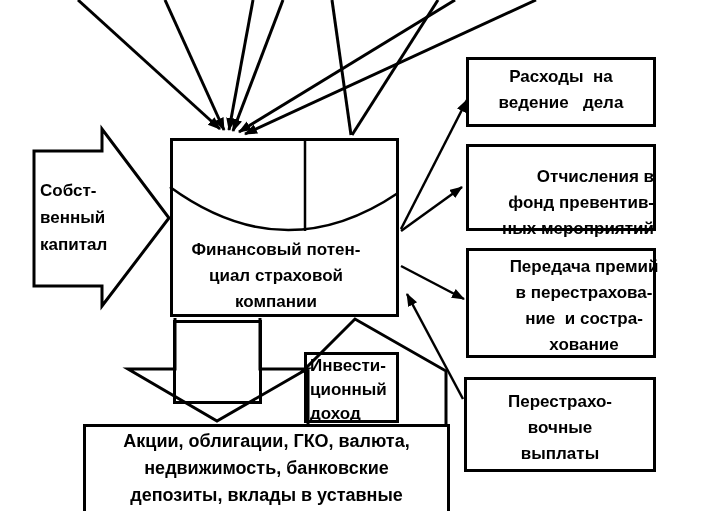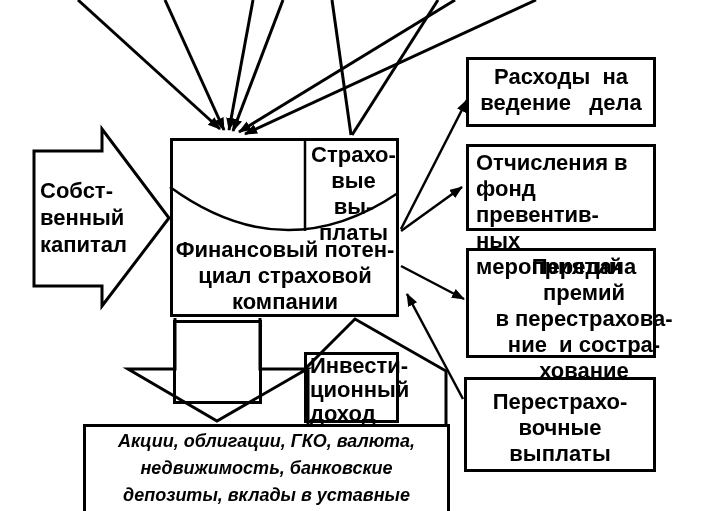--- a/index.html
+++ b/index.html
@@ -6,21 +6,21 @@
   #stage{
     position:relative;width:706px;height:511px;overflow:hidden;
     background:#ffffff;
     font-family:"Liberation Sans","DejaVu Sans",sans-serif;
     color:#000;
   }
   #lines-layer{position:absolute;left:0;top:0;z-index:3;pointer-events:none;}
   .box{position:absolute;border:3px solid #000;box-sizing:border-box;background:transparent;z-index:2;}
   .whitebox{background:#ffffff;}
   .txt{
-    position:absolute;z-index:2;font-weight:bold;font-size:22px;line-height:26px;
+    position:absolute;z-index:2;font-weight:bold;font-size:17px;line-height:26px;
     white-space:pre-wrap;color:#000;
   }
   .center{text-align:center;}
 </style>
 </head>
 <body>
 
 <div id="stage">
 
   <div class="box" style="left:170px;top:138px;width:229px;height:179px;"></div>
@@ -32,45 +32,42 @@
 
   <div class="box" style="left:83px;top:424px;width:367px;height:100px;"></div>
 
   <div class="box whitebox" style="left:173px;top:320px;width:89px;height:84px;"></div>
   <div class="box whitebox" style="left:304px;top:352px;width:95px;height:71px;"></div>
 
   <div class="txt" style="left:40px;top:177px;width:125px;line-height:27px;">Собст-
 венный
 капитал</div>
 
-  <div class="txt center" style="left:306px;top:142px;width:95px;">Страхо-
-вые  вы-
-платы</div>
-  <div class="txt center" style="left:175px;top:237px;width:220px;">Финансовый потен-
+  <div class="txt center" style="left:166px;top:237px;width:220px;">Финансовый потен-
 циал страховой
 компании</div>
 
   <div class="txt center" style="left:469px;top:64px;width:184px;">Расходы  на
 ведение   дела</div>
-  <div class="txt" style="left:476px;top:150px;width:178px;">Отчисления в
+  <div class="txt" style="left:476px;top:164px;width:178px;text-align:right;">Отчисления в
 фонд превентив-
 ных мероприятий</div>
   <div class="txt center" style="left:469px;top:254px;width:184px;margin-left:23px;">Передача премий
 в перестрахова-
 ние  и состра-
 хование</div>
   <div class="txt center" style="left:467px;top:389px;width:186px;">Перестрахо-
 вочные
 выплаты</div>
 
   <div class="txt" style="left:310px;top:354px;width:76px;line-height:24px;z-index:4;">Инвести-
 ционный
 доход</div>
 
-  <div class="txt center" style="left:86px;top:428px;width:361px;font-size:18px;line-height:27px;font-style:italic;">Акции, облигации, ГКО, валюта,
+  <div class="txt center" style="left:86px;top:428px;width:361px;font-size:18px;line-height:27px;">Акции, облигации, ГКО, валюта,
 недвижимость, банковские
 депозиты, вклады в уставные</div>
 
   <svg id="lines-layer" width="706" height="511" viewBox="0 0 706 511">
     <defs>
       <marker id="ah" markerUnits="userSpaceOnUse" markerWidth="14" markerHeight="12" refX="12" refY="5" orient="auto">
         <path d="M0,0 L13,5 L0,10 z" fill="#000"></path>
       </marker>
     </defs>
     <g stroke="#000" fill="none">

